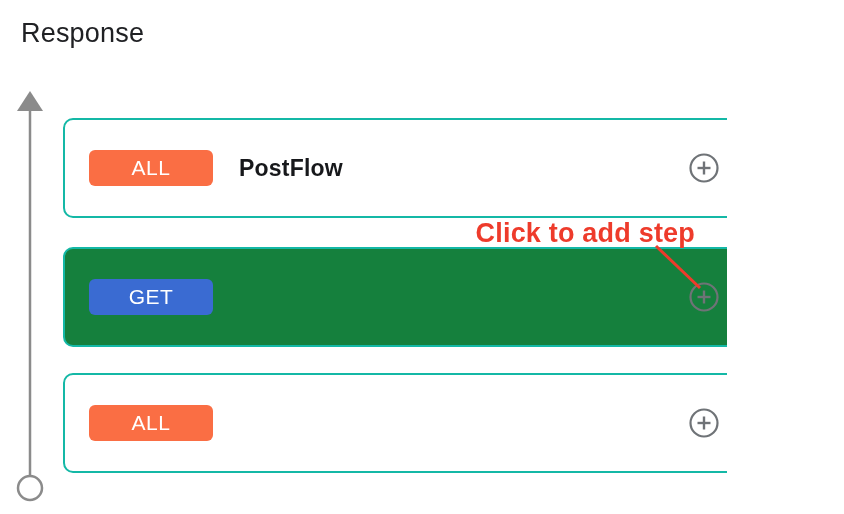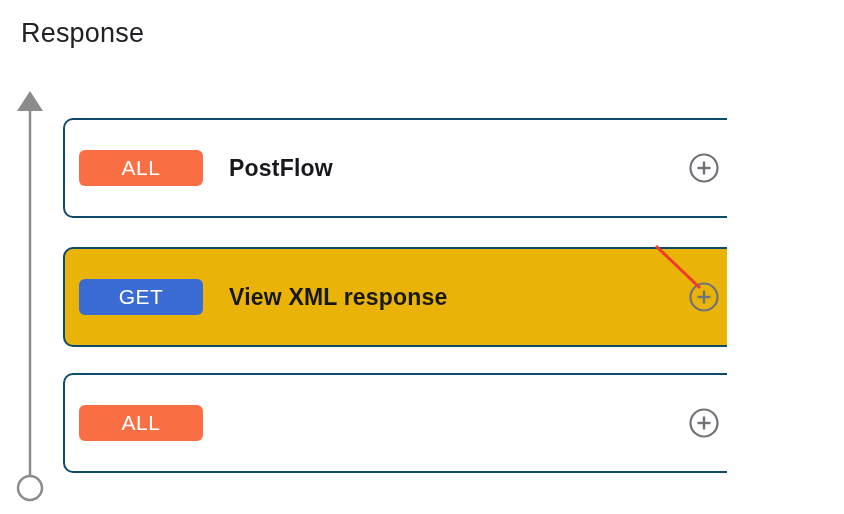--- a/index.html
+++ b/index.html
@@ -32,26 +32,26 @@
   .cards {
     position: absolute;
     left: 63px;
     top: 118px;
     width: 760px;
   }
   .card {
     box-sizing: border-box;
     width: 760px;
     height: 100px;
-    border: 2px solid #0c4a6e;
+    border: 2px solid #14b8a6;
     border-radius: 10px;
     background: #ffffff;
     display: flex;
     align-items: center;
-    padding-left: 14px;
+    padding-left: 24px;
     padding-right: 58px;
   }
   .card + .card { margin-top: 29px; }
   .card:last-child { margin-top: 26px; }
   .verb-badge {
     display: flex;
     align-items: center;
     justify-content: center;
     width: 124px;
     height: 36px;
@@ -129,23 +129,22 @@
       </button>
       <button class="icon-btn kebab-btn">
         <svg width="10" height="36" viewBox="0 0 10 36">
           <circle cx="5" cy="5" r="3.6" fill="#6f7377"></circle>
           <circle cx="5" cy="18" r="3.6" fill="#6f7377"></circle>
           <circle cx="5" cy="31" r="3.6" fill="#6f7377"></circle>
         </svg>
       </button>
     </div>
 
-    <div class="card" style="background-color: #eab308;">
+    <div class="card" style="background-color: #15803d;">
       <span class="verb-badge" style="background-color: rgb(58, 107, 210);">GET</span>
-      <span class="flow-name">View XML response</span>
       <span class="spacer"></span>
       <button class="icon-btn">
         <svg width="32" height="32" viewBox="0 0 32 32">
           <circle cx="16" cy="16" r="13.5" fill="none" stroke="#6f7377" stroke-width="2.2"></circle>
           <line x1="9.5" y1="16" x2="22.5" y2="16" stroke="#6f7377" stroke-width="2.4"></line>
           <line x1="16" y1="9.5" x2="16" y2="22.5" stroke="#6f7377" stroke-width="2.4"></line>
         </svg>
       </button>
       <button class="icon-btn kebab-btn">
         <svg width="10" height="36" viewBox="0 0 10 36">
@@ -170,18 +169,19 @@
         <svg width="10" height="36" viewBox="0 0 10 36">
           <circle cx="5" cy="5" r="3.6" fill="#6f7377"></circle>
           <circle cx="5" cy="18" r="3.6" fill="#6f7377"></circle>
           <circle cx="5" cy="31" r="3.6" fill="#6f7377"></circle>
         </svg>
       </button>
     </div>
 
   </div>
 
+  <div class="annotation" style="color: rgb(238, 59, 43);">Click to add step</div>
 
   <svg class="annotation-line" width="58" height="54" viewBox="0 0 58 54">
     <line x1="6" y1="5" x2="50" y2="47" stroke="#ee3b2b" stroke-width="3"></line>
   </svg>
 
 </div>
 
 </body></html>

